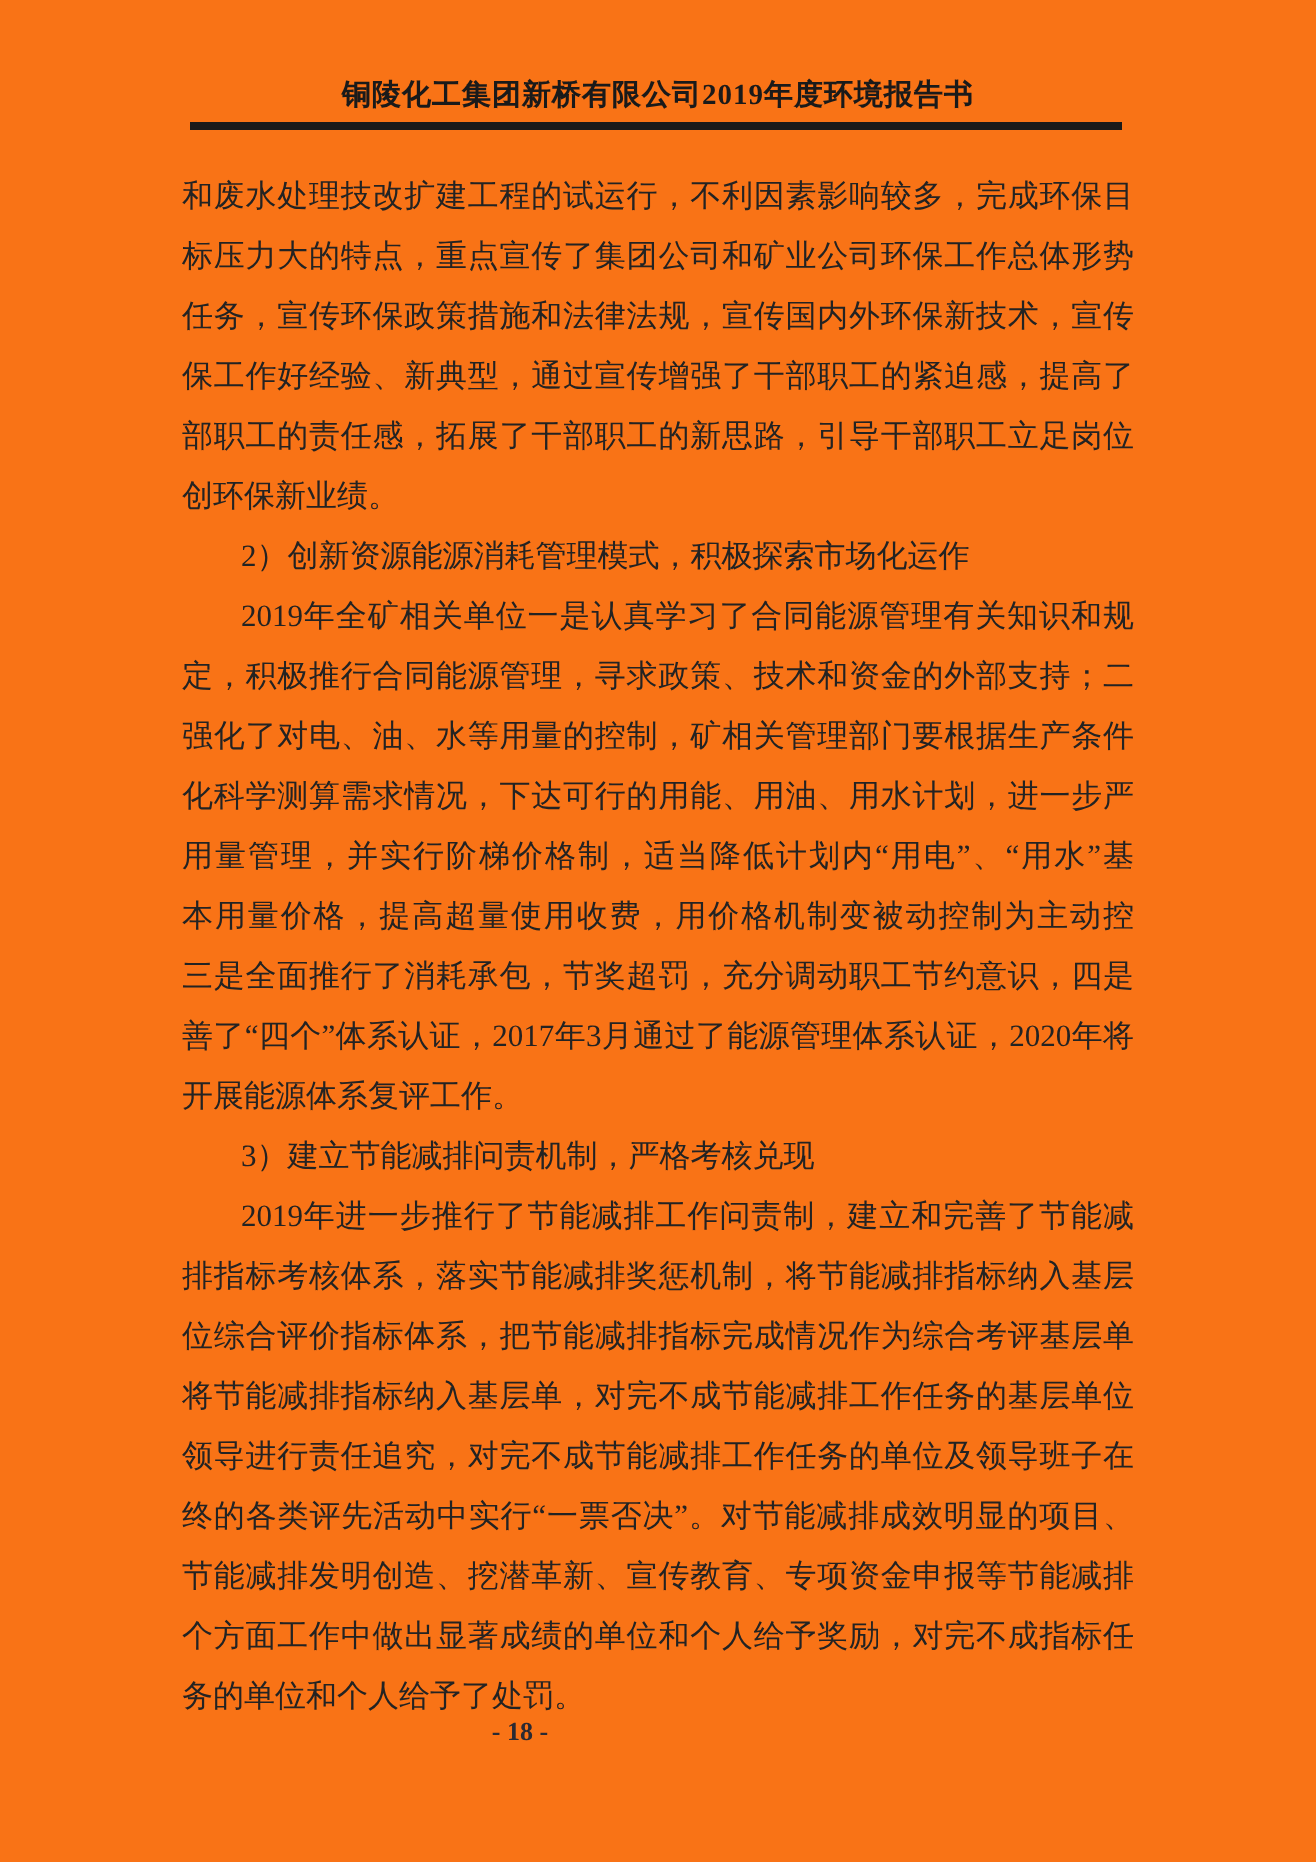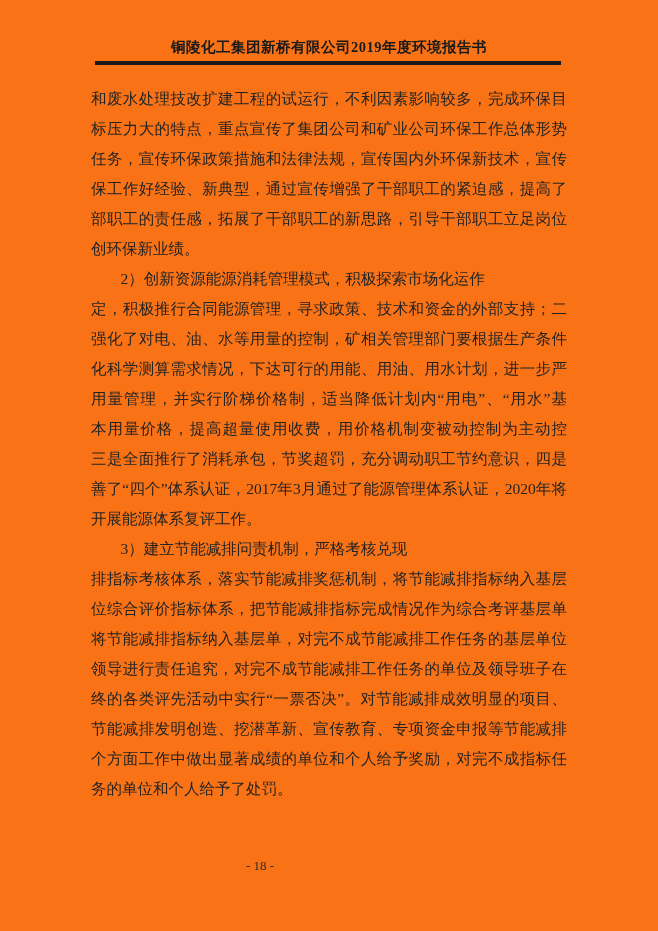--- a/index.html
+++ b/index.html
@@ -67,48 +67,51 @@
     text-indent: 1.9em;
   }
   .doc-footer {
     position: absolute;
     top: 858px;
     left: 0;
     width: 520px;
     text-align: center;
     font-size: 13px;
     color: #2a2a33;
+    font-weight: bold;
   }
 </style>
 </head>
 <body>
 
 <div class="page">
   <div class="doc-header">
     <div class="doc-title">铜陵化工集团新桥有限公司2019年度环境报告书</div>
     <div class="header-rule"></div>
   </div>
 
   <div class="body-text">
       <div class="line j">和废水处理技改扩建工程的试运行，不利因素影响较多，完成环保目</div>
       <div class="line j">标压力大的特点，重点宣传了集团公司和矿业公司环保工作总体形势和</div>
       <div class="line j">任务，宣传环保政策措施和法律法规，宣传国内外环保新技术，宣传环</div>
       <div class="line j">保工作好经验、新典型，通过宣传增强了干部职工的紧迫感，提高了干</div>
       <div class="line j">部职工的责任感，拓展了干部职工的新思路，引导干部职工立足岗位争</div>
       <div class="line nj">创环保新业绩。</div>
       <div class="line nj ind">2）创新资源能源消耗管理模式，积极探索市场化运作</div>
+      <div class="line j ind">2019年全矿相关单位一是认真学习了合同能源管理有关知识和规</div>
       <div class="line j">定，积极推行合同能源管理，寻求政策、技术和资金的外部支持；二是</div>
       <div class="line j">强化了对电、油、水等用量的控制，矿相关管理部门要根据生产条件变</div>
       <div class="line j">化科学测算需求情况，下达可行的用能、用油、用水计划，进一步严格</div>
       <div class="line j">用量管理，并实行阶梯价格制，适当降低计划内“用电”、“用水”基</div>
       <div class="line j">本用量价格，提高超量使用收费，用价格机制变被动控制为主动控制；</div>
       <div class="line j">三是全面推行了消耗承包，节奖超罚，充分调动职工节约意识，四是完</div>
       <div class="line j">善了“四个”体系认证，2017年3月通过了能源管理体系认证，2020年将</div>
       <div class="line nj">开展能源体系复评工作。</div>
       <div class="line nj ind">3）建立节能减排问责机制，严格考核兑现</div>
+      <div class="line j ind">2019年进一步推行了节能减排工作问责制，建立和完善了节能减</div>
       <div class="line j">排指标考核体系，落实节能减排奖惩机制，将节能减排指标纳入基层单</div>
       <div class="line j">位综合评价指标体系，把节能减排指标完成情况作为综合考评基层单</div>
       <div class="line j">将节能减排指标纳入基层单，对完不成节能减排工作任务的基层单位</div>
       <div class="line j">领导进行责任追究，对完不成节能减排工作任务的单位及领导班子在年</div>
       <div class="line j">终的各类评先活动中实行“一票否决”。对节能减排成效明显的项目、</div>
       <div class="line j">节能减排发明创造、挖潜革新、宣传教育、专项资金申报等节能减排各</div>
       <div class="line j">个方面工作中做出显著成绩的单位和个人给予奖励，对完不成指标任</div>
       <div class="line nj">务的单位和个人给予了处罚。</div>
     </div>
 

